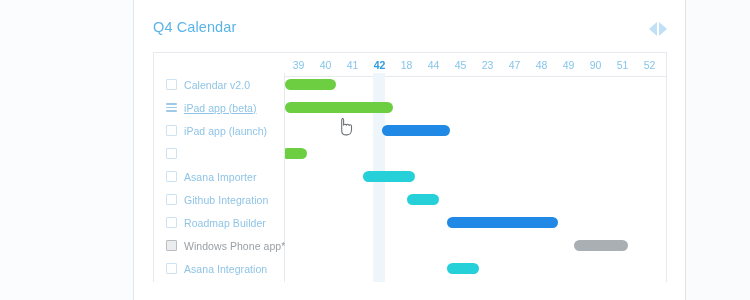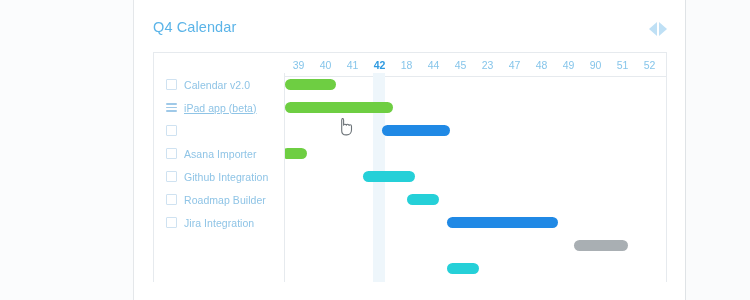--- a/index.html
+++ b/index.html
@@ -307,36 +307,44 @@
             <div class="task-row">
               <div class="handle-icon">
                 <i></i>
                 <i></i>
                 <i></i>
               </div>
               <span class="task-label linked">iPad app (beta)</span>
             </div>
             <div class="task-row">
               <div class="checkbox"></div>
+              <span class="task-label">iPad app (launch)</span>
+            </div>
+            <div class="task-row">
+              <div class="checkbox"></div>
             </div>
             <div class="task-row">
               <div class="checkbox"></div>
               <span class="task-label">Asana Importer</span>
             </div>
             <div class="task-row">
               <div class="checkbox"></div>
               <span class="task-label">Github Integration</span>
             </div>
             <div class="task-row">
               <div class="checkbox"></div>
               <span class="task-label">Roadmap Builder</span>
             </div>
             <div class="task-row">
-              <div class="checkbox"></div>
-              <span class="task-label">Jira Integration</span>
+              <div class="checkbox muted"></div>
+              <span class="task-label muted">Windows Phone app*</span>
+            </div>
+            <div class="task-row">
+              <div class="checkbox"></div>
+              <span class="task-label">Asana Integration</span>
             </div>
           </div>
 
         <div class="chart-area">
           <div class="today-band" id="today-band" style="left: 88px;"></div>
           <div id="bar-track">
               <div class="bar-row">
                 <div class="bar" style="left: 0px; width: 51.3px; background: rgb(110, 206, 66);"></div>
               </div>
               <div class="bar-row">

